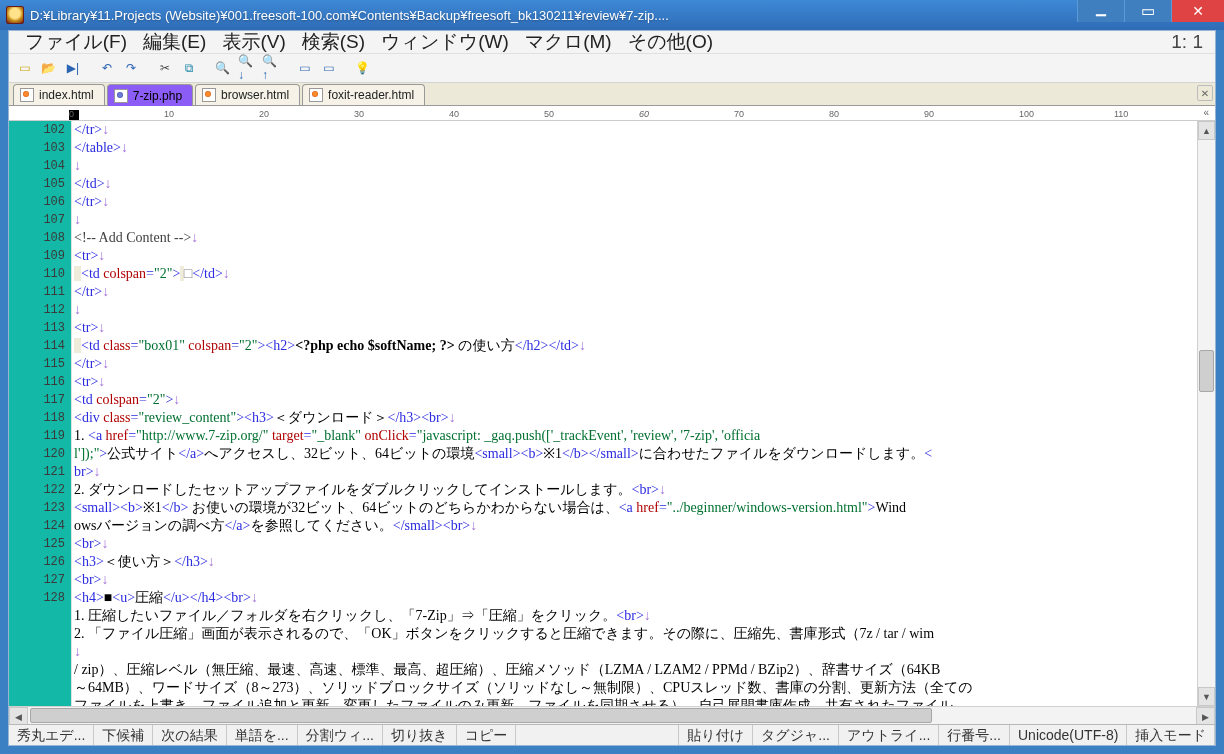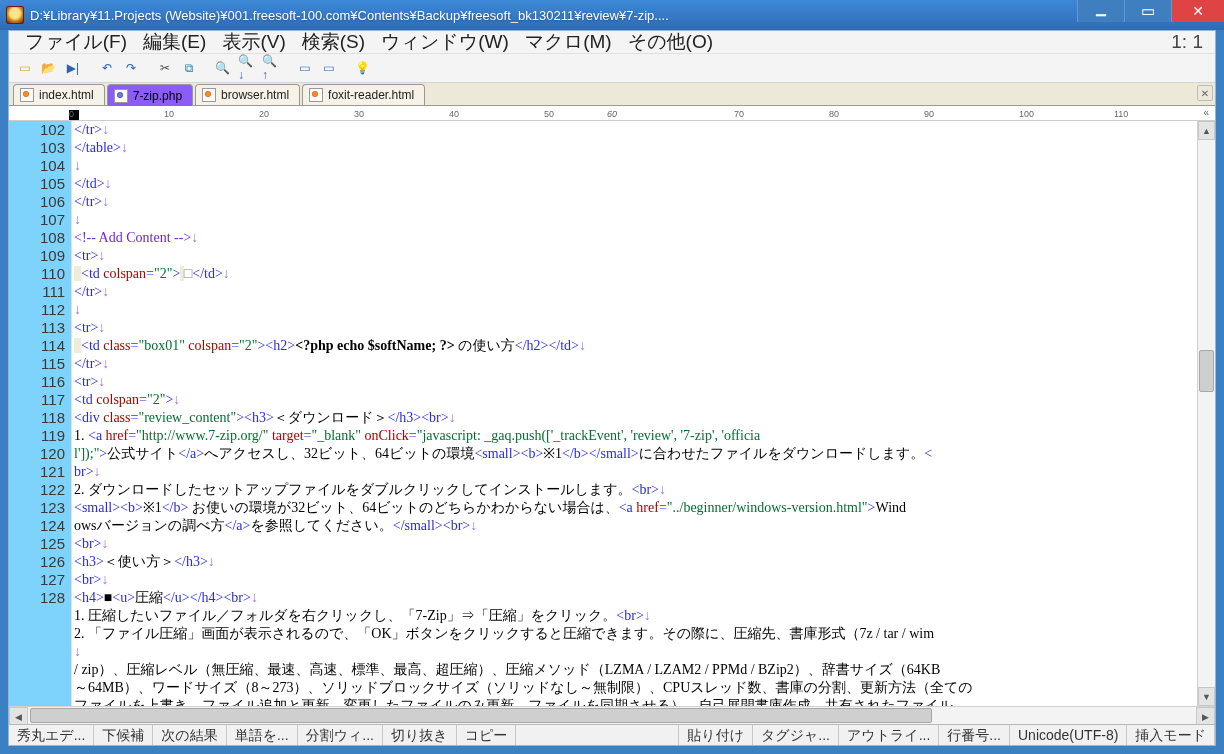--- a/index.html
+++ b/index.html
@@ -195,45 +195,45 @@
   
   .editor-wrap{
     flex:1;
     display:flex;
     min-height:0;
     background:#fff;
     overflow:hidden;
   }
   .gutter{
     width:56px;
-    background:#7dd3fc;
+    background:#14b8a6;
     text-align:right;
     padding: 0 6px 0 0;
-    font-family: Liberation Sans, sans-serif;
-    font-size:15px;
+    font-family: Liberation Mono, monospace;
+    font-size:12px;
     color:#3a3a3a;
     line-height:18px;
     border-right:1px solid #e0e0e0;
   }
   .code{
     flex:1;
     font-family: Liberation Serif, serif;
     font-size:14px;
     line-height:18px;
     white-space:pre;
     color:#000;
     padding-left:2px;
     overflow:hidden;
   }
   .code .line{ height:18px; }
 
   .tag{color:#2a2ae0;}
   .attr{color:#b00000;}
   .str{color:#007030;}
-  .cmt{color:#6d28d9;}
+  .cmt{color:#404040;}
   .eol{color:#a575d9;}
   .sp{background:#f0ecdc; color:#b8ab76;}
   .php{color:#000;}
   .jp{color:#000;}
   .black{color:#000;}
   .box{color:#888;}
 
   .scrollbar-v{
     width:17px;background:#efefef;border-left:1px solid #d0d0d0;display:flex;flex-direction:column;
   }
@@ -330,21 +330,21 @@
 
     <div class="ruler">
       <div class="zero-marker"></div>
       <div id="ruler-labels">
           <span class="rlabel" style="left: 60px;">0</span>
           <span class="rlabel" style="left: 155px;">10</span>
           <span class="rlabel" style="left: 250px;">20</span>
           <span class="rlabel" style="left: 345px;">30</span>
           <span class="rlabel" style="left: 440px;">40</span>
           <span class="rlabel" style="left: 535px;">50</span>
-          <span class="rlabel" style="left: 598px; font-style: italic;">60</span>
+          <span class="rlabel" style="left: 630px; font-style: italic;">60</span>
           <span class="rlabel" style="left: 725px;">70</span>
           <span class="rlabel" style="left: 820px;">80</span>
           <span class="rlabel" style="left: 915px;">90</span>
           <span class="rlabel" style="left: 1010px;">100</span>
           <span class="rlabel" style="left: 1105px;">110</span>
         </div>
       <div class="end-marker" style="right:6px;">«</div>
     </div>
 
     <div class="editor-wrap">

